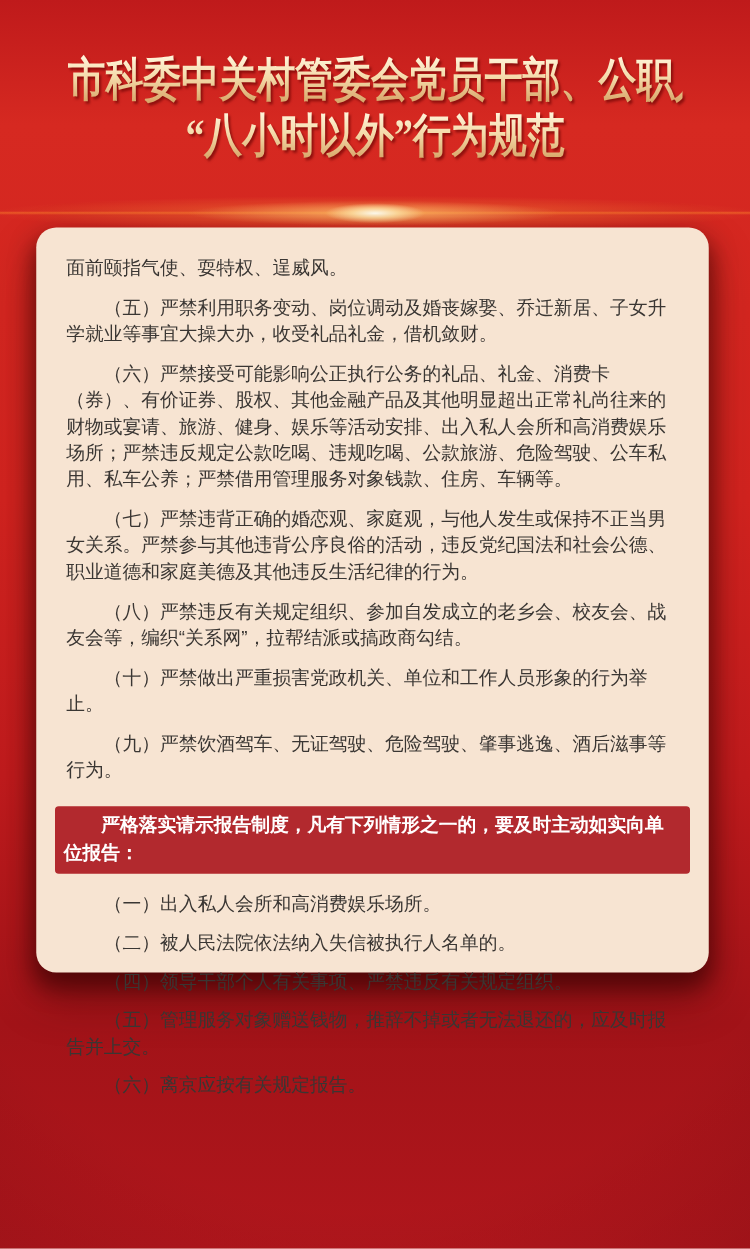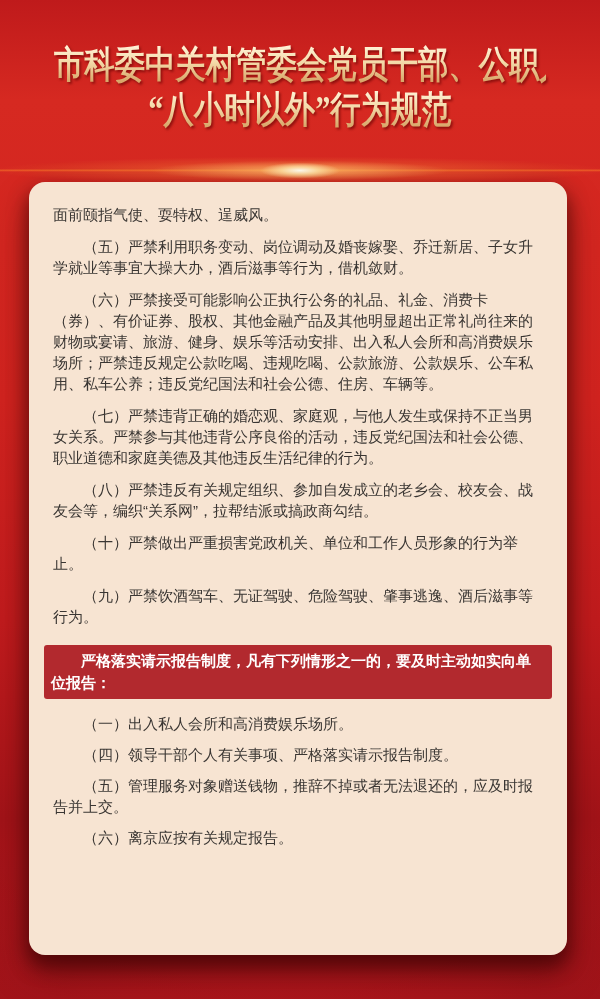--- a/index.html
+++ b/index.html
@@ -53,21 +53,21 @@
     -webkit-background-clip: text;
     background-clip: text;
     color: transparent;
     filter: drop-shadow(2px 2px 1px rgba(96,0,0,0.6));
   }
   .panel {
     position: absolute;
     left: 29px;
     top: 182px;
     width: 538px;
-    height: 773px;
+    height: 596px;
     box-sizing: border-box;
     background: #f7e4d2;
     border-radius: 16px;
     padding: 22px 24px 0 24px;
     box-shadow: 0 10px 18px 2px rgba(43,2,2,0.55), 0 20px 36px rgba(43,2,2,0.35);
     color: #3a3633;
     font-size: 15px;
     line-height: 21px;
   }
   .para {
@@ -103,40 +103,41 @@
     <div class="title-line">市科委中关村管委会党员干部、公职人员</div>
     <div class="title-line">“八小时以外”行为规范</div>
   </header>
 
   <div class="flare"></div>
 
   <main class="panel">
 
     <p class="para">面前颐指气使、耍特权、逞威风。</p>
 
-    <p class="para indent"><span>（五）</span><span>严禁利用职务变动、岗位调动及婚丧嫁娶、乔迁新居、子女升学就业等事宜大操大办，酒后滋事等行为，借机敛财。</span></p>
+    <p class="para indent"><span>（五）</span><span>严禁利用职务变动、岗位调动及婚丧嫁娶、乔迁新居、子女升学就业等事宜大操大办，收受礼品礼金，借机敛财。</span></p>
 
-    <p class="para indent"><span>（六）</span><span>严禁接受可能影响公正执行公务的礼品、礼金、消费卡（券）、有价证券、股权、其他金融产品及其他明显超出正常礼尚往来的财物或宴请、旅游、健身、娱乐等活动安排、出入私人会所和高消费娱乐场所；严禁违反规定公款吃喝、违规吃喝、公款旅游、公款娱乐、公车私用、私车公养；违反党纪国法和社会公德、住房、车辆等。</span></p>
+    <p class="para indent"><span>（六）</span><span>严禁接受可能影响公正执行公务的礼品、礼金、消费卡（券）、有价证券、股权、其他金融产品及其他明显超出正常礼尚往来的财物或宴请、旅游、健身、娱乐等活动安排、出入私人会所和高消费娱乐场所；严禁违反规定公款吃喝、违规吃喝、公款旅游、危险驾驶、公车私用、私车公养；严禁借用管理服务对象钱款、住房、车辆等。</span></p>
 
     <p class="para indent"><span>（七）</span><span>严禁违背正确的婚恋观、家庭观，与他人发生或保持不正当男女关系。严禁参与其他违背公序良俗的活动，违反党纪国法和社会公德、职业道德和家庭美德及其他违反生活纪律的行为。</span></p>
 
     <p class="para indent"><span>（八）</span><span>严禁违反有关规定组织、参加自发成立的老乡会、校友会、战友会等，编织“关系网”，拉帮结派或搞政商勾结。</span></p>
 
     <p class="para indent"><span>（十）</span><span>严禁做出严重损害党政机关、单位和工作人员形象的行为举止。</span></p>
 
     <p class="para indent"><span>（九）</span><span>严禁饮酒驾车、无证驾驶、危险驾驶、肇事逃逸、酒后滋事等行为。</span></p>
 
     <div class="banner">
       <p class="banner-text">严格落实请示报告制度，凡有下列情形之一的，要及时主动如实向单位报告：</p>
     </div>
 
     <p class="para indent report-item"><span>（一）</span><span>出入私人会所和高消费娱乐场所。</span></p>
 
+    <p class="para indent report-item"><span>（二）</span><span>被人民法院依法纳入失信被执行人名单的。</span></p>
 
 
-    <p class="para indent report-item"><span>（四）</span><span>领导干部个人有关事项、严格落实请示报告制度。</span></p>
+    <p class="para indent report-item"><span>（四）</span><span>领导干部个人有关事项、严禁违反有关规定组织。</span></p>
 
     <p class="para indent report-item"><span>（五）</span><span>管理服务对象赠送钱物，推辞不掉或者无法退还的，应及时报告并上交。</span></p>
 
     <p class="para indent report-item"><span>（六）</span><span>离京应按有关规定报告。</span></p>
 
   </main>
 </div>
 
 </body></html>

